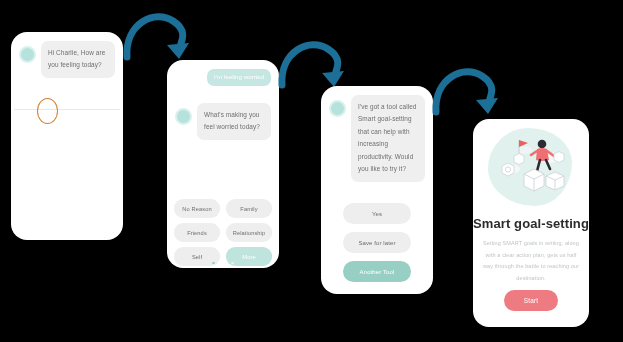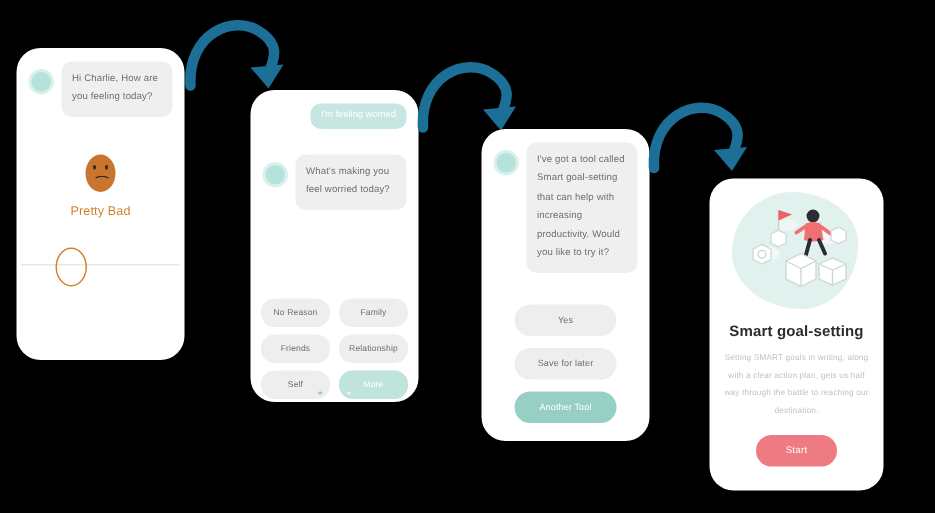--- a/index.html
+++ b/index.html
@@ -157,21 +157,21 @@
   }
   .blob {
     position: absolute; left: 10px; top: 4px;
     width: 84px; height: 78px;
     background: #dbeeeb;
     border-radius: 48% 52% 44% 56% / 52% 44% 56% 48%;
     opacity: .85;
   }
   .card-title {
     text-align: center;
-    font-size: 10px;
+    font-size: 13px;
     font-weight: bold;
     color: #2c2c2c;
     margin-top: 6px;
     letter-spacing: .1px;
   }
   .card-desc {
     margin: 7px 8px 0 8px;
     text-align: center;
     font-size: 5.5px;
     line-height: 2.1;
@@ -200,28 +200,20 @@
 <div id="stage">
 
   <div class="phone" id="phone1">
     <div class="p-pad">
       <div class="row">
         <div class="avatar"></div>
         <div class="bot-bubble">Hi Charlie, How are you feeling today?</div>
       </div>
     </div>
 
-    <div class="mood-wrap">
-      <div class="emoji">
-        <span class="eye l"></span>
-        <span class="eye r"></span>
-        <span class="mouth"></span>
-      </div>
-      <div class="mood-label">Pretty Bad</div>
-    </div>
 
     <div class="slider-wrap">
       <div class="slider-track"></div>
       <div class="slider-handle"></div>
     </div>
   </div>
 
   <div class="arrow" id="arrow1">
     <svg width="78" height="62" viewBox="0 0 78 62">
       <path d="M6 52 C4 18, 34 4, 52 16 C66 25, 62 34, 58 44" fill="none" stroke="#1c6f96" stroke-width="7" stroke-linecap="round"></path>

